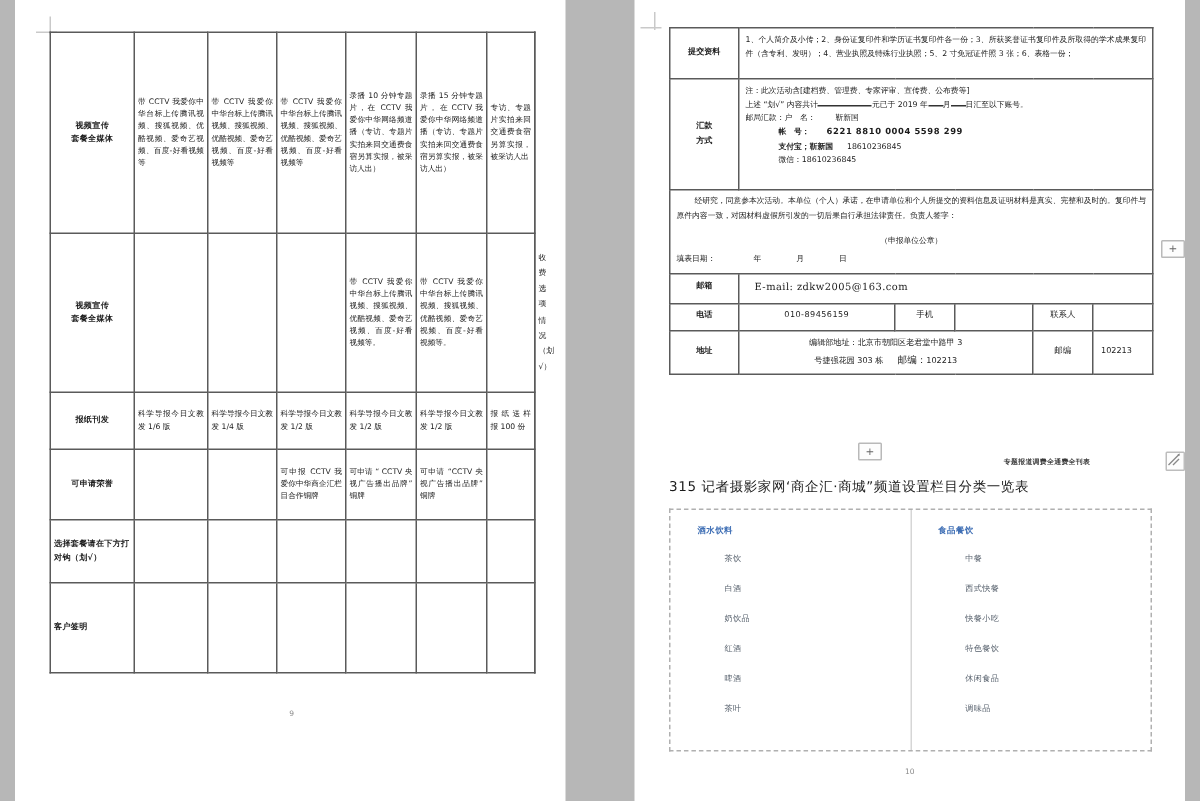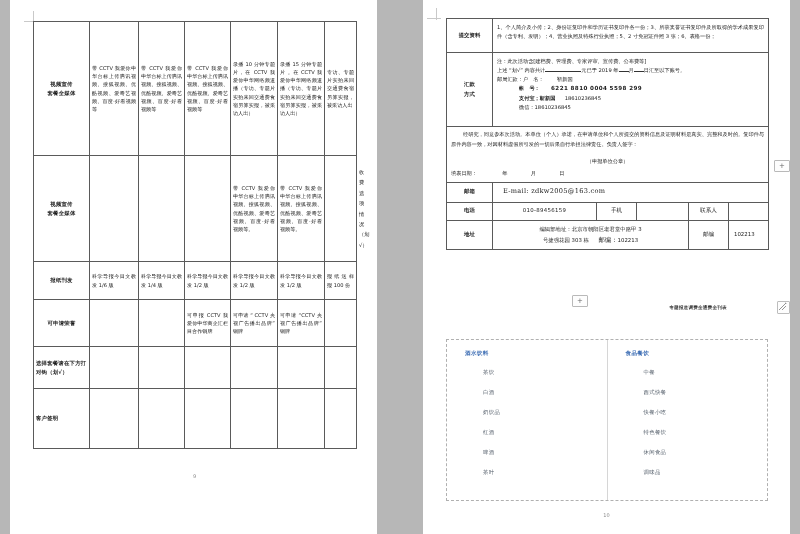--- a/index.html
+++ b/index.html
@@ -281,20 +281,21 @@
             </td>
             <td style="text-align:center;font-size:5.6px">邮编</td>
             <td style="font-size:5.4px;padding-left:5px">102213</td>
           </tr>
         </tbody>
       </table>
     </div>
 
     <div class="footer-note">专题报道调费全通费全刊表</div>
 
+    <div class="sec-title">315 记者摄影家网‘商企汇·商城”频道设置栏目分类一览表</div>
 
     <div class="cat-box">
       <div class="cat-col">
         <div class="cat-title">酒水饮料</div>
         <div class="cat-item">茶饮</div>
         <div class="cat-item">白酒</div>
         <div class="cat-item">奶饮品</div>
         <div class="cat-item">红酒</div>
         <div class="cat-item">啤酒</div>
         <div class="cat-item">茶叶</div>

